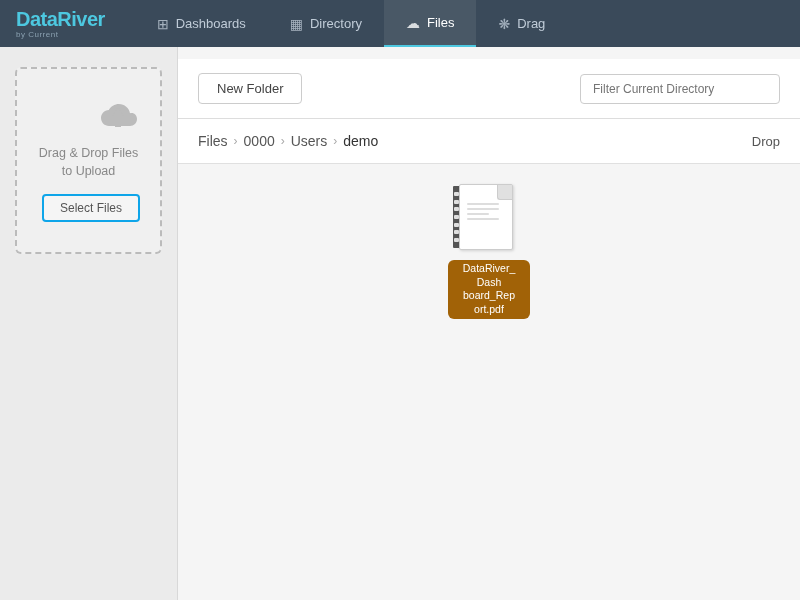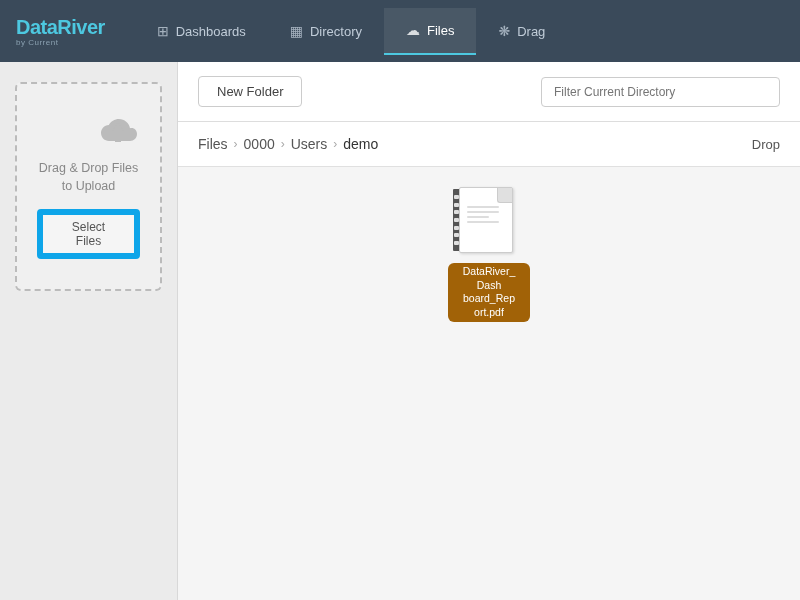--- a/index.html
+++ b/index.html
@@ -9,21 +9,21 @@
       width: 800px;
       height: 600px;
       overflow: hidden;
       font-size: 13px;
       color: #333;
     }
 
     
     nav {
       background: #3a4a5a;
-      height: 62px;
+      height: 47px;
       display: flex;
       align-items: center;
       padding: 0 16px;
       gap: 0;
     }
     .nav-logo {
       display: flex;
       flex-direction: column;
       margin-right: 30px;
     }
@@ -99,21 +99,21 @@
       align-items: center;
       justify-content: center;
     }
     .drop-text {
       text-align: center;
       color: #888;
       font-size: 12.5px;
       line-height: 1.4;
     }
     .select-files-btn {
-      border: 6px solid #0ea5e9;
+      border: 2px solid #0ea5e9;
       background: #f5f5f5;
       border-radius: 4px;
       padding: 5px 16px;
       font-size: 12px;
       color: #555;
       cursor: pointer;
       margin-top: 4px;
     }
 
     
@@ -125,37 +125,38 @@
     }
 
     
     .toolbar {
       background: #fff;
       padding: 14px 20px;
       display: flex;
       align-items: center;
       justify-content: space-between;
       border-bottom: 1px solid #ddd;
+      margin-top: 12px;
     }
     .new-folder-btn {
       border: 1px solid #ccc;
       background: #fff;
       border-radius: 4px;
       padding: 7px 18px;
       font-size: 13px;
       color: #444;
       cursor: pointer;
     }
     .filter-input {
       border: 1px solid #ccc;
       border-radius: 4px;
       padding: 7px 12px;
       font-size: 12px;
       color: #aaa;
-      width: 239px;
+      width: 200px;
       background: #fff;
       outline: none;
     }
 
     
     .breadcrumb-bar {
       background: #fff;
       padding: 14px 20px;
       display: flex;
       align-items: center;

